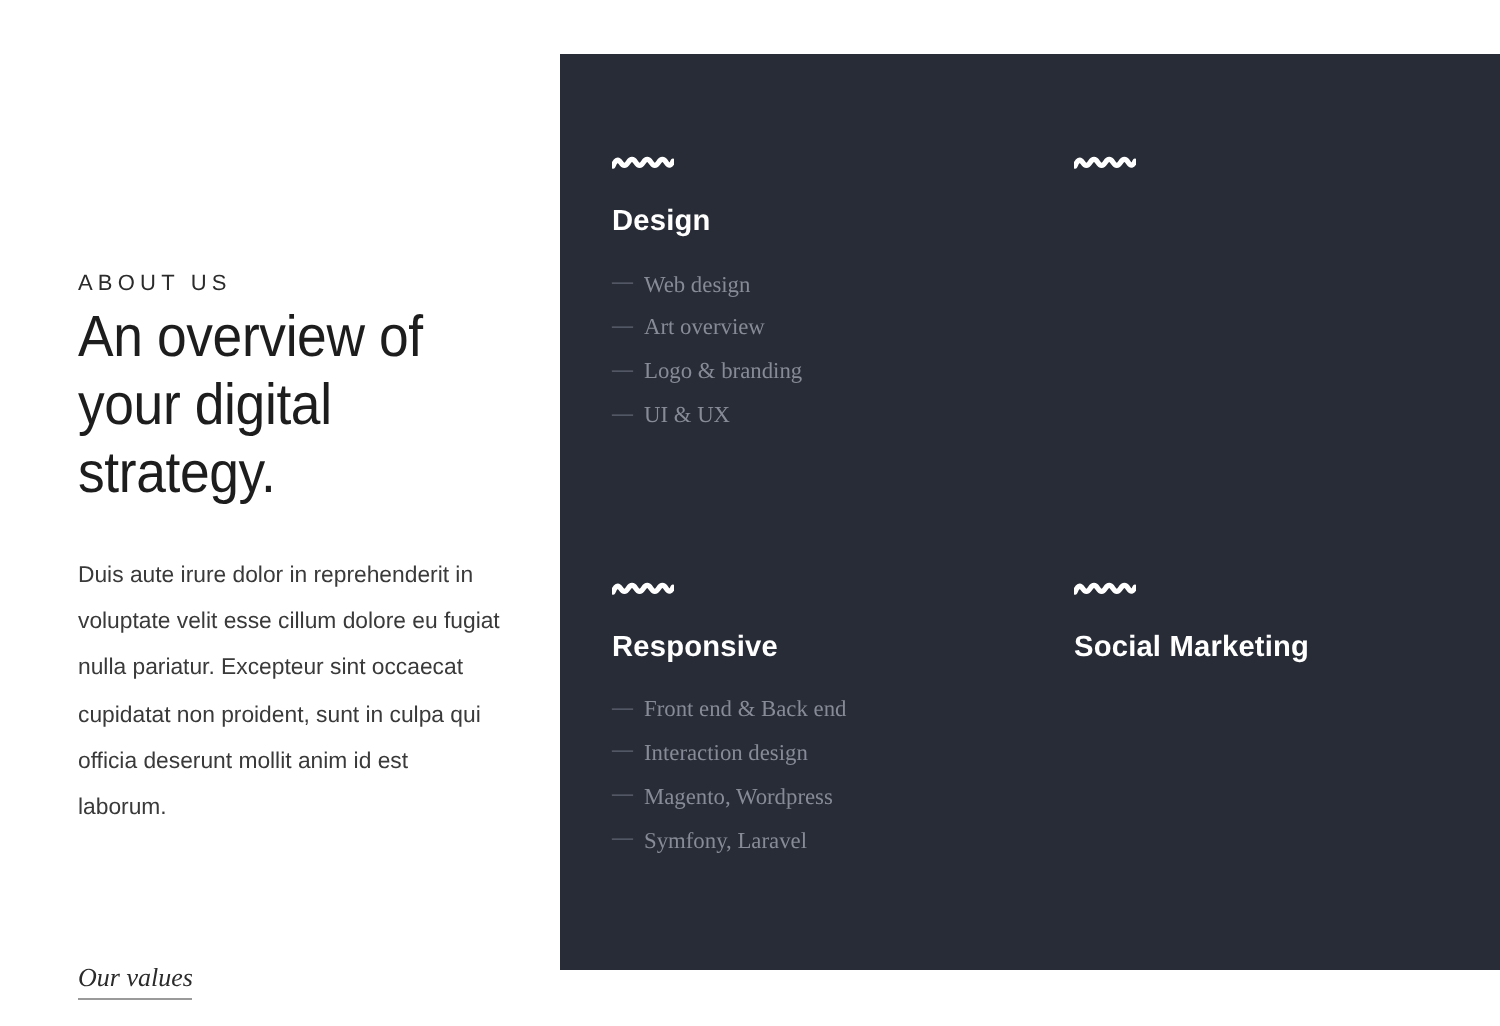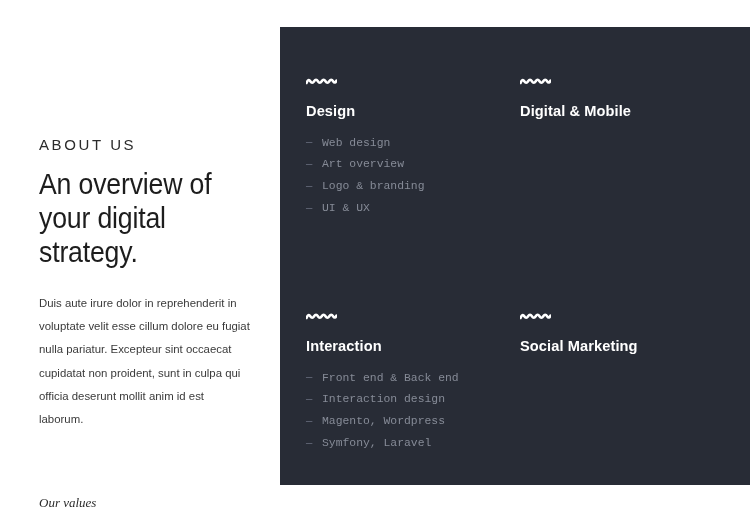--- a/index.html
+++ b/index.html
@@ -24,26 +24,26 @@
   
   .left-col {
     position: absolute;
     left: 39px;
     top: 136px;
     width: 214px;
   }
 
   .eyebrow {
     font-family: "Liberation Sans", sans-serif;
-    font-size: 15px;
+    font-size: 11px;
     letter-spacing: 2.6px;
     color: #2b2b2b;
     text-transform: uppercase;
     line-height: 1.2;
-    margin-bottom: 14px;
+    margin-bottom: 4px;
     white-space: nowrap;
   }
 
   .headline {
     font-family: "Liberation Sans Narrow", "Liberation Sans", sans-serif;
     font-size: 29px;
     line-height: 1.17;
     color: #1d1d1d;
     font-weight: 400;
     letter-spacing: -0.2px;
@@ -91,20 +91,21 @@
     position: absolute;
     left: 26px;
     top: 50px;
     right: 0;
     bottom: 0;
     display: grid;
     grid-template-columns: 214px 1fr;
     grid-template-rows: auto auto;
     row-gap: 62px;
     column-gap: 0;
+    gap: 17px;
   }
 
   .cell { position: relative; }
 
   .squiggle {
     display: block;
     width: 31px;
     height: 9px;
     margin-bottom: 17px;
   }
@@ -120,21 +121,21 @@
     white-space: nowrap;
   }
 
   .cell-list {
     list-style: none;
     margin: 0;
     padding: 0;
   }
 
   .cell-list li {
-    font-family: Liberation Mono, monospace;
+    font-family: Liberation Serif, serif;
     font-size: 11.4px;
     color: #868b97;
     line-height: 1.0;
     padding: 0 0 0 16px;
     margin-bottom: 10.5px;
     position: relative;
     white-space: nowrap;
   }
 
   .cell-list li::before {
@@ -174,28 +175,27 @@
           <li>Art overview</li>
           <li>Logo &amp; branding</li>
           <li>UI &amp; UX</li>
         </ul>
       </div>
 
       <div class="cell">
         <svg class="squiggle" viewBox="0 0 31 9">
           <path d="M0.5 6 Q2.4 1.2 4.3 4.2 Q6.2 7.2 8.1 4.2 Q10 1.2 11.9 4.2 Q13.8 7.2 15.7 4.2 Q17.6 1.2 19.5 4.2 Q21.4 7.2 23.3 4.2 Q25.2 1.2 27.1 4.2 Q29 7.2 30.5 3.6" fill="none" stroke="#ffffff" stroke-width="2.6" stroke-linecap="round"></path>
         </svg>
-        <h3 class="cell-title">Digital &amp; Mobile</h3>
-      </div>
-
-      <div class="cell">
-        <svg class="squiggle" viewBox="0 0 31 9">
-          <path d="M0.5 6 Q2.4 1.2 4.3 4.2 Q6.2 7.2 8.1 4.2 Q10 1.2 11.9 4.2 Q13.8 7.2 15.7 4.2 Q17.6 1.2 19.5 4.2 Q21.4 7.2 23.3 4.2 Q25.2 1.2 27.1 4.2 Q29 7.2 30.5 3.6" fill="none" stroke="#ffffff" stroke-width="2.6" stroke-linecap="round"></path>
-        </svg>
-        <h3 class="cell-title">Interaction</h3>
+      </div>
+
+      <div class="cell">
+        <svg class="squiggle" viewBox="0 0 31 9">
+          <path d="M0.5 6 Q2.4 1.2 4.3 4.2 Q6.2 7.2 8.1 4.2 Q10 1.2 11.9 4.2 Q13.8 7.2 15.7 4.2 Q17.6 1.2 19.5 4.2 Q21.4 7.2 23.3 4.2 Q25.2 1.2 27.1 4.2 Q29 7.2 30.5 3.6" fill="none" stroke="#ffffff" stroke-width="2.6" stroke-linecap="round"></path>
+        </svg>
+        <h3 class="cell-title">Responsive</h3>
         <ul class="cell-list">
           <li>Front end &amp; Back end</li>
           <li>Interaction design</li>
           <li>Magento, Wordpress</li>
           <li>Symfony, Laravel</li>
         </ul>
       </div>
 
       <div class="cell">
         <svg class="squiggle" viewBox="0 0 31 9">

